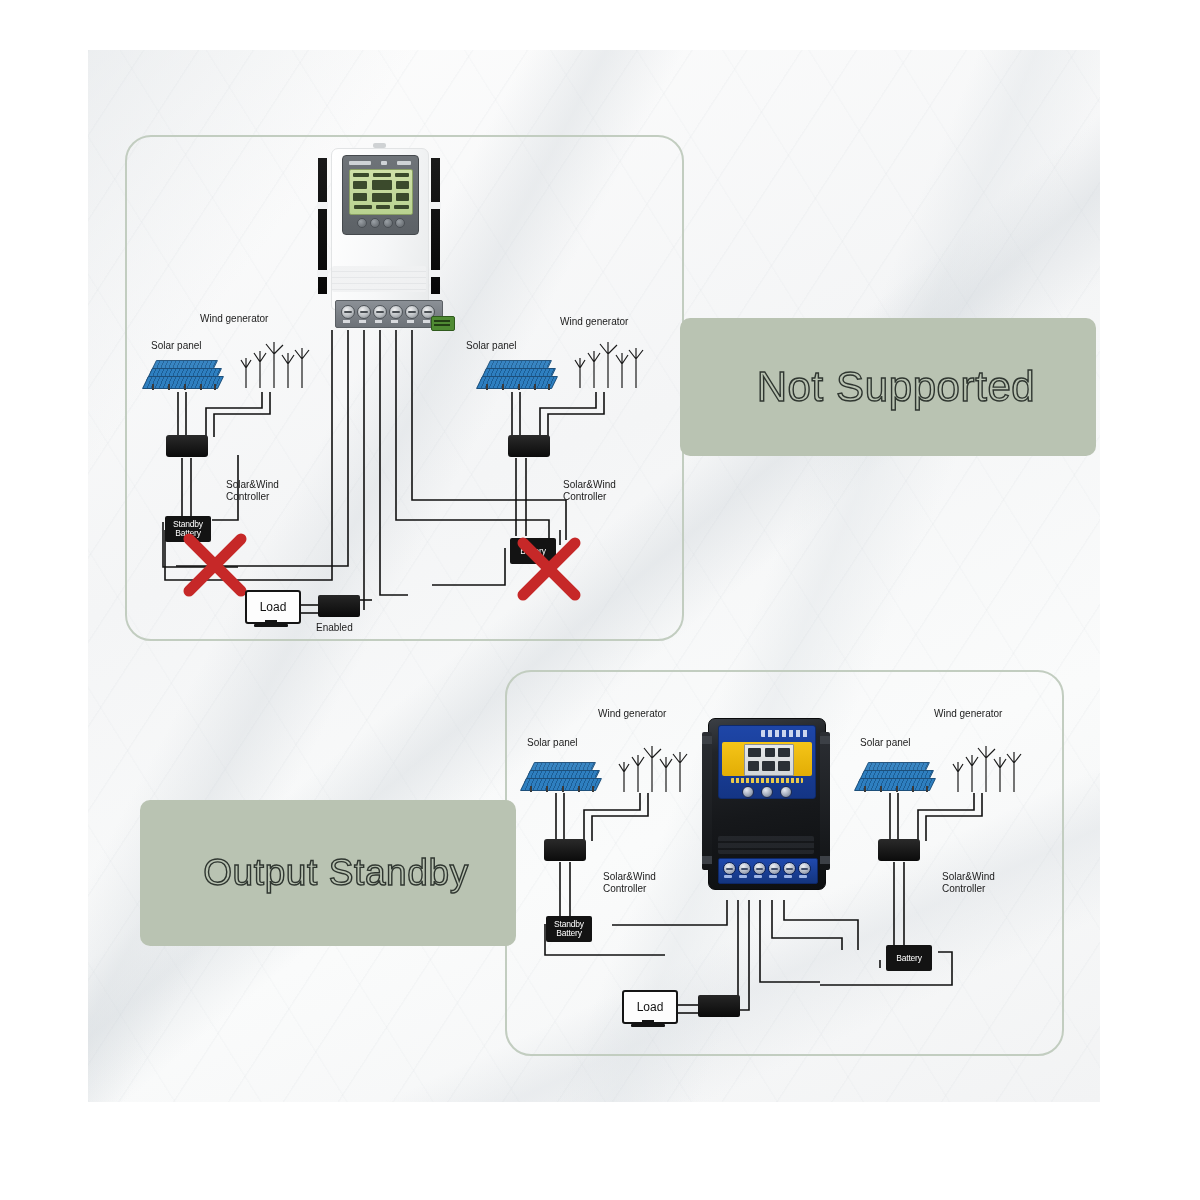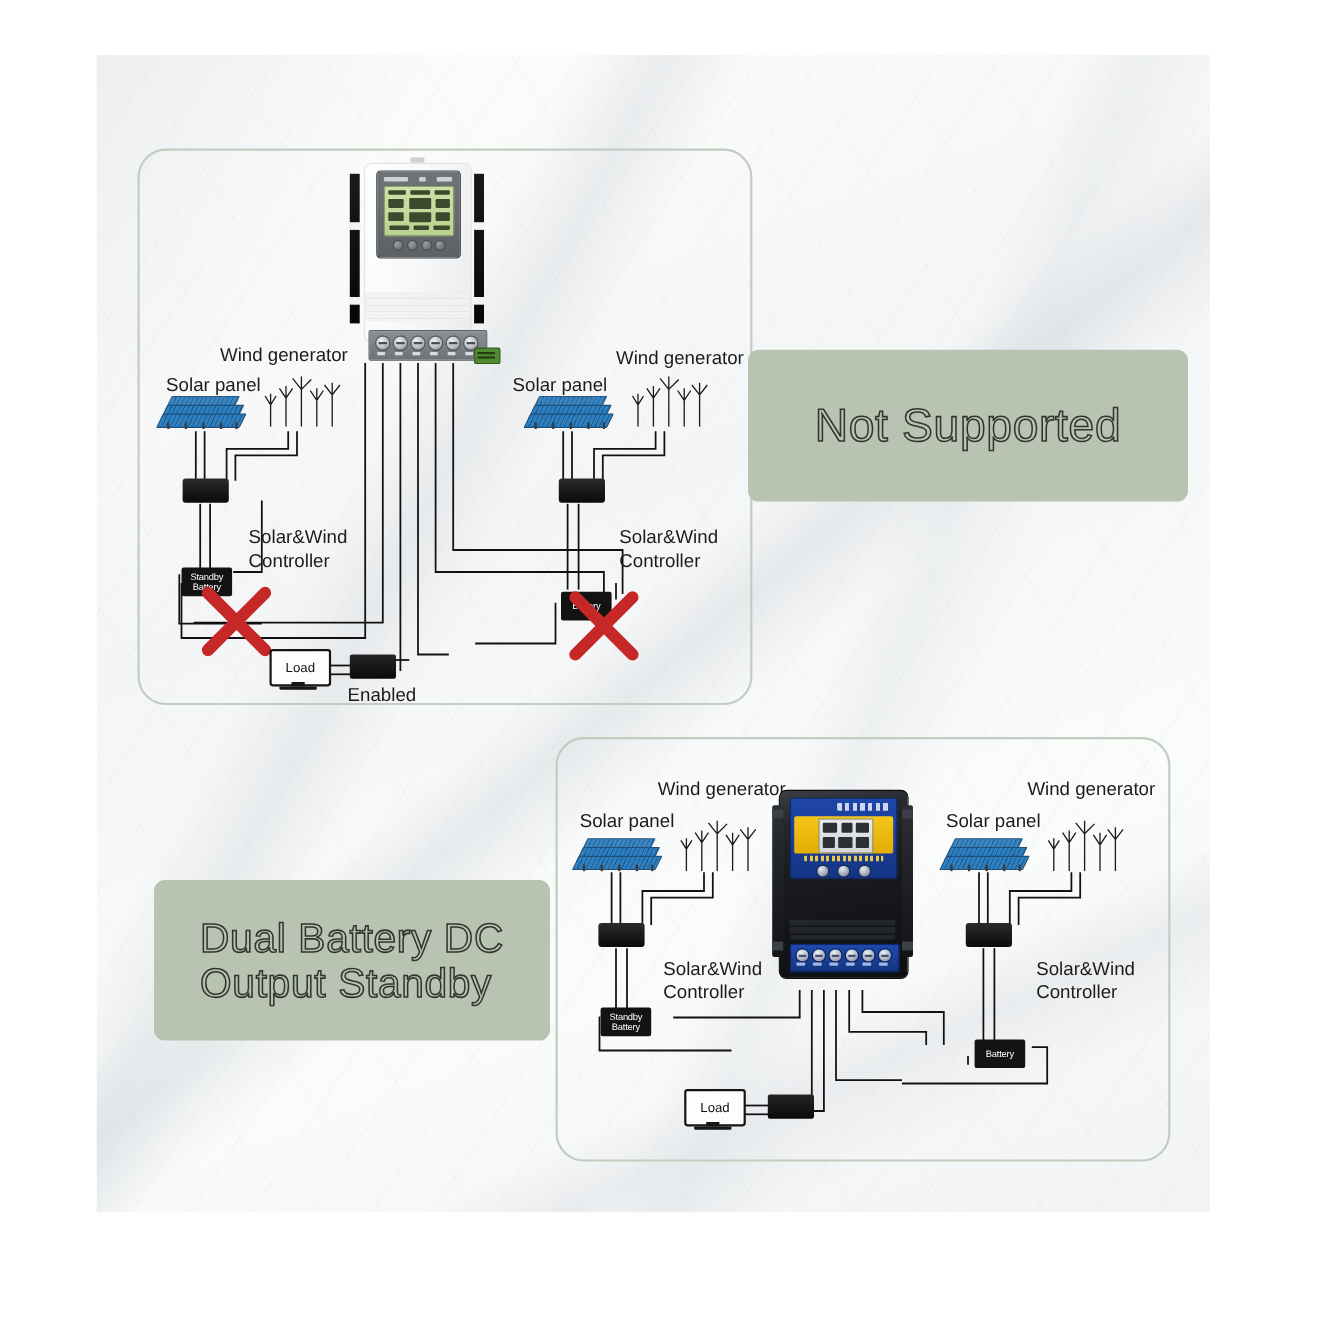--- a/index.html
+++ b/index.html
@@ -31,35 +31,35 @@
 
   
   .frame{position:absolute;border:2px solid #c2cdc0;border-radius:26px;}
   #frame-top{left:125px;top:135px;width:555px;height:502px;}
   #frame-bottom{left:505px;top:670px;width:555px;height:382px;}
 
   
   .callout{
     position:absolute;background:#b9c3b2;border-radius:10px;
     display:flex;align-items:center;justify-content:center;
-    text-align:left;line-height:1.12;
+    text-align:right;line-height:1.12;
     color:#b9c3b2;
     -webkit-text-stroke:1.4px #2f3630;
-    font-weight:400;letter-spacing:.6px;
+    font-weight:400;letter-spacing:.6px;padding-left:16px;
   }
   #callout-not-supported{left:680px;top:318px;width:400px;height:138px;font-size:42px;}
   #callout-dual-battery{left:140px;top:800px;width:360px;height:146px;font-size:37px;}
   .callout span{display:block;}
 
   
   .wires{position:absolute;left:0;top:0;width:1200px;height:1200px;pointer-events:none;}
 
   
   .dlabel{
-    position:absolute;font-size:17px;color:#1b1b1b;
+    position:absolute;font-size:10px;color:#1b1b1b;
     font-family:"Liberation Sans", sans-serif;white-space:nowrap;line-height:1.22;
   }
   .dlabel.two{white-space:normal;width:90px;margin-top:16px;}
 
   
   .solar{position:absolute;width:78px;height:30px;}
   .solar .row{
     position:absolute;left:0;
     height:11px;border:1px solid #1d4f7a;border-radius:1px;
     background:
@@ -529,18 +529,17 @@
         <span class="tick" style="left:20px"></span>
       <span class="tick" style="left:35px"></span>
         <span class="tick" style="left:50px"></span>
       <span class="tick" style="left:65px"></span>
         <span class="tick" style="left:80px"></span>
     </div>
   </div>
 
   <div class="callout" id="callout-dual-battery">
     <div>
-      <span>Dual Battery DC</span>
       <span>Output Standby</span>
     </div>
   </div>
 
 </div>
 
 </body></html>

